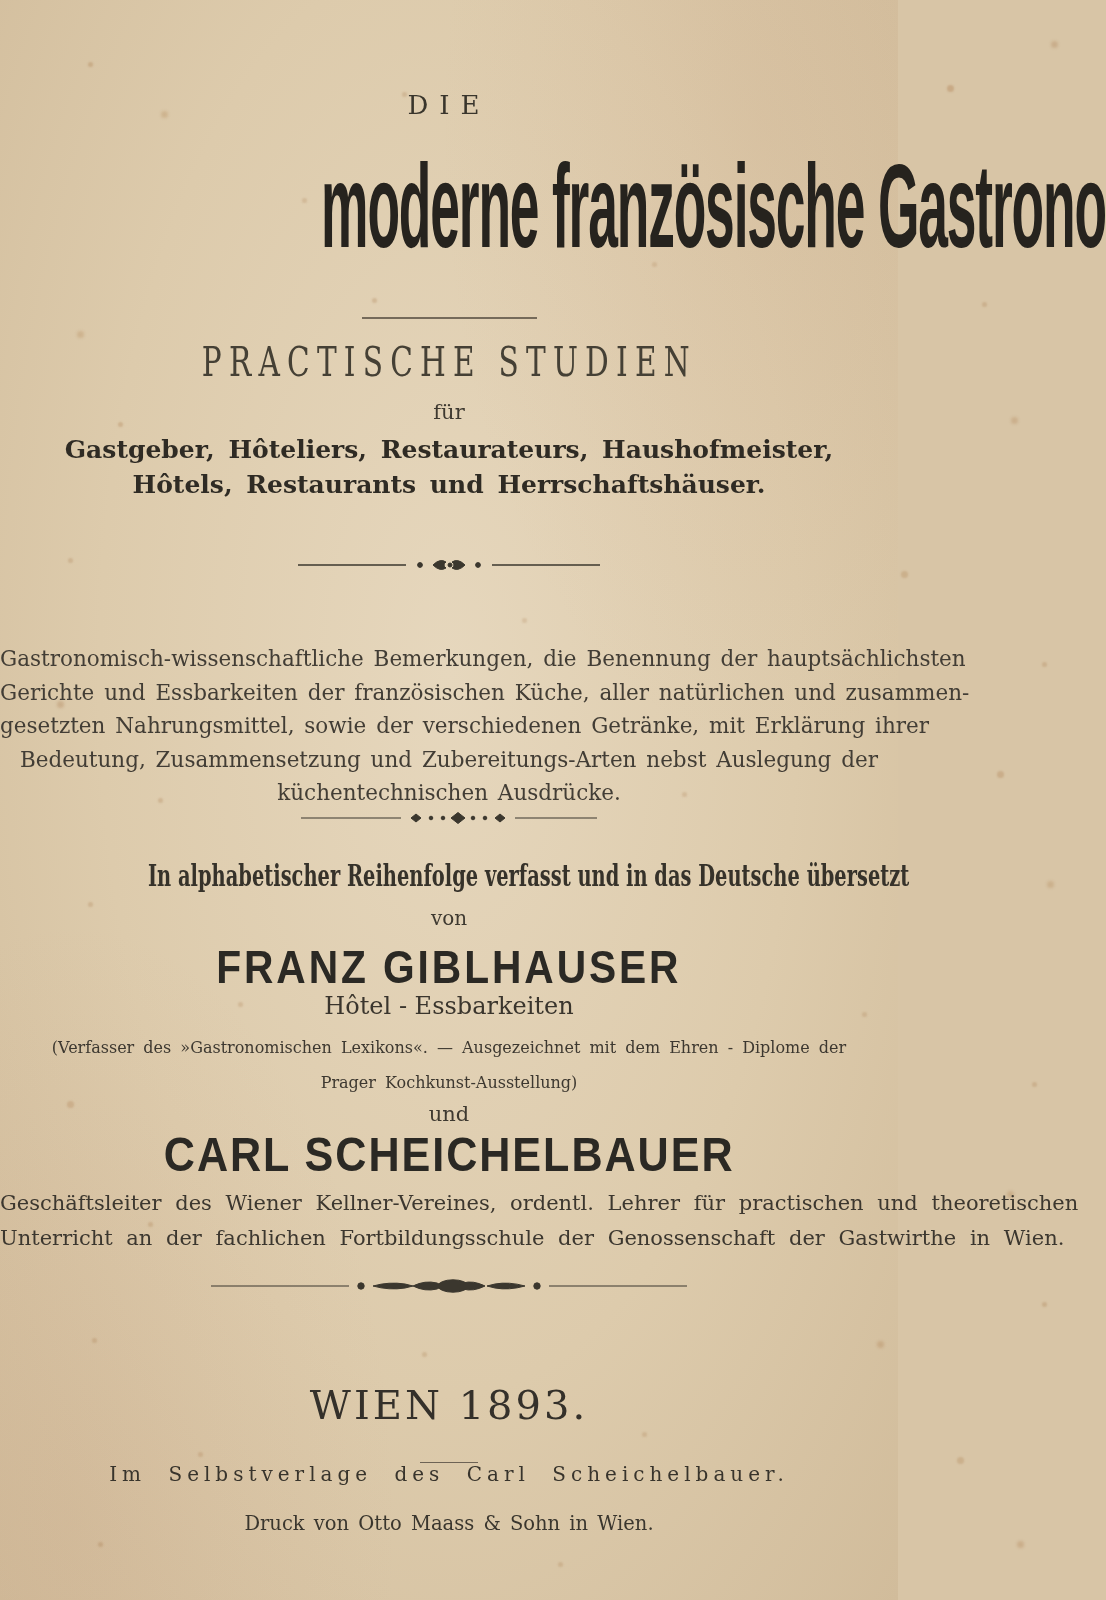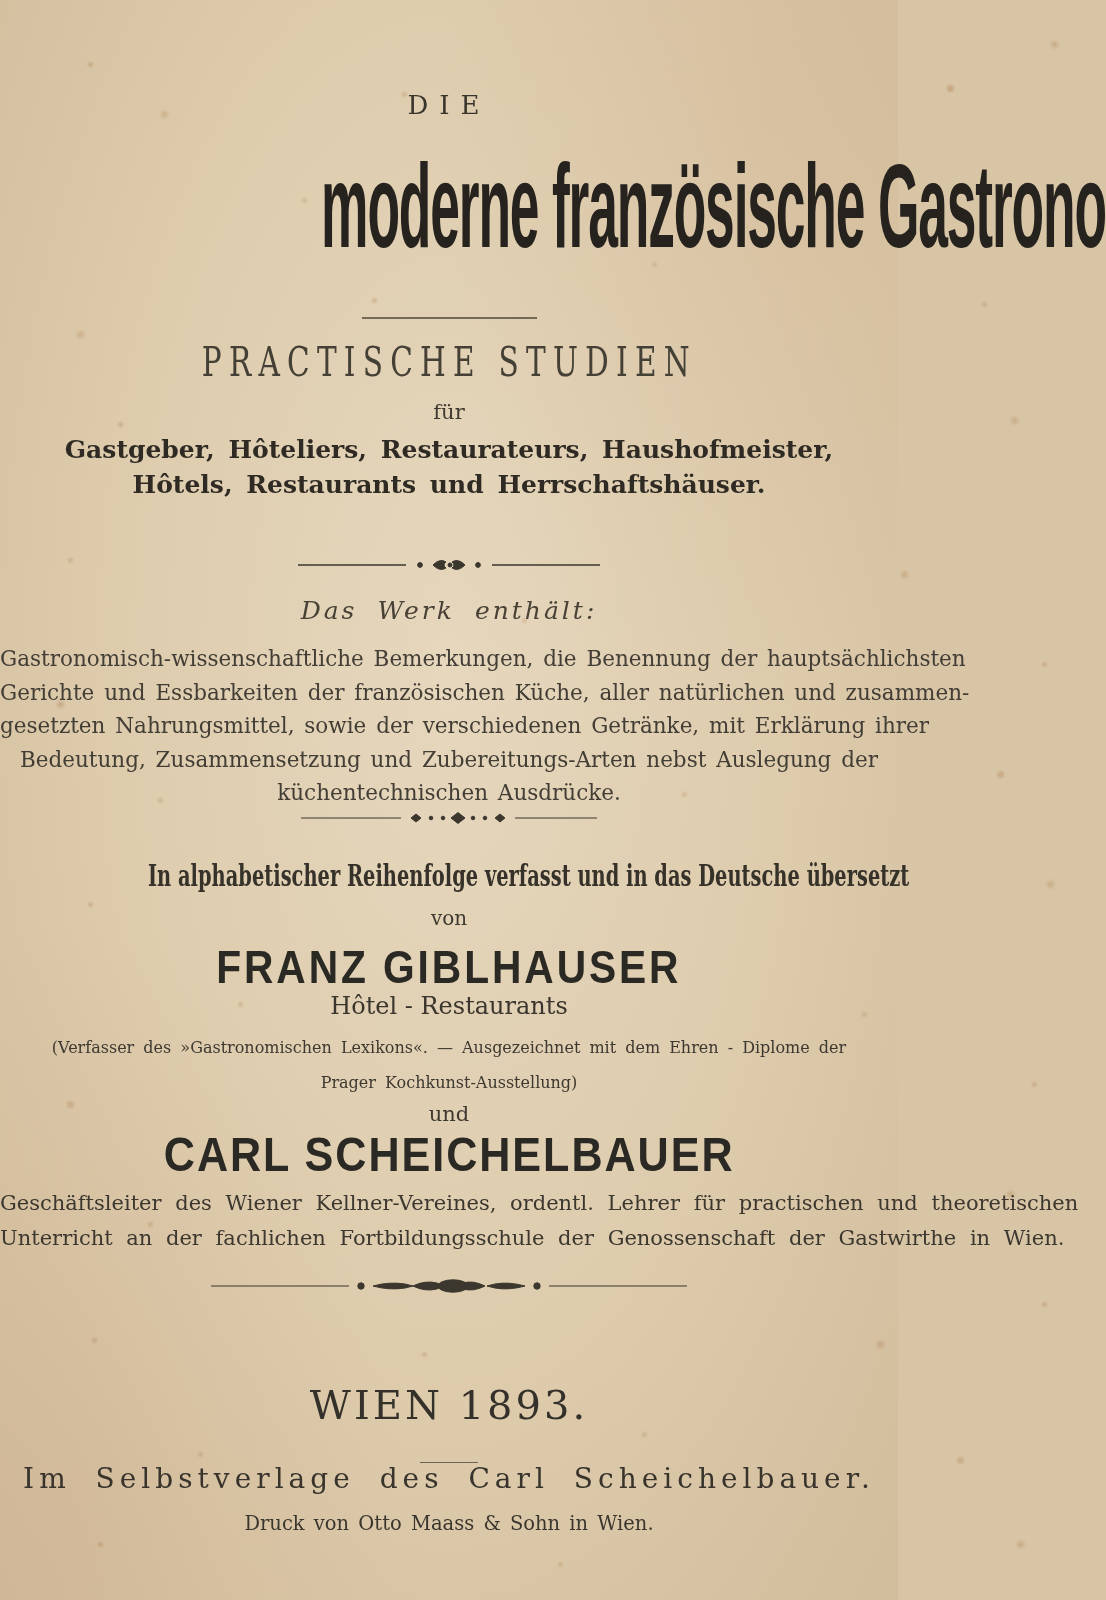--- a/index.html
+++ b/index.html
@@ -47,21 +47,21 @@
   .author1-role{top:992px;font-size:24px;color:#3a352d;}
   .cred1{top:1030px;font-size:16px;line-height:35px;color:#3d3830;word-spacing:4px;}
   .und{top:1102px;font-size:21px;color:#3e3930;}
   .author2-name{top:1128px;}
   .author2-name .stretch{font-family:"Liberation Sans",sans-serif;font-weight:bold;font-size:44px;letter-spacing:2px;color:#2b2924;transform:scale(0.98,1.08);}
   .cred2{top:1186px;font-size:21px;line-height:35px;color:#3c372f;word-spacing:7px;}
   .orn-c{top:1276px;}
   .wien{top:1382px;font-size:40px;letter-spacing:3px;color:#34302a;}
   .rule2{top:1448px;}
   .rule2 .bar{display:inline-block;width:58px;height:1px;background:#6d6355;}
-  .publisher{top:1462px;font-size:28px;letter-spacing:5px;word-spacing:11px;color:#38342c;}
+  .publisher{top:1462px;font-size:20px;letter-spacing:5px;word-spacing:11px;color:#38342c;}
   .printer{top:1512px;font-size:19.5px;word-spacing:3px;color:#3a362e;}
 
   svg .ink{fill:#3b372e;stroke:#3b372e;}
 
   
   .fox{position:absolute;top:0;left:0;width:5px;height:5px;border-radius:50%;background:transparent;pointer-events:none;
     box-shadow:
       88px 62px 2px 0 rgba(155,98,48,.25), 162px 112px 3px 1px rgba(160,104,52,.22),
       402px 92px 2px 0 rgba(150,95,45,.20), 948px 86px 2px 1px rgba(160,100,50,.28),
       1052px 42px 3px 1px rgba(150,92,44,.22), 302px 198px 2px 0 rgba(150,95,45,.18),
@@ -114,21 +114,20 @@
       <line class="ink" x1="4" y1="9" x2="112" y2="9" stroke-width="1.3"></line>
       <circle class="ink" cx="126" cy="9" r="2.4"></circle>
       <path class="ink" d="M139 9 Q146 2 152 6 Q148 9 152 12 Q146 16 139 9 Z"></path>
       <circle class="ink" cx="156" cy="9" r="2"></circle>
       <path class="ink" d="M171 9 Q164 2 158 6 Q162 9 158 12 Q164 16 171 9 Z"></path>
       <circle class="ink" cx="184" cy="9" r="2.4"></circle>
       <line class="ink" x1="198" y1="9" x2="306" y2="9" stroke-width="1.3"></line>
     </svg>
   </div>
 
-  <div class="block werk">Das Werk enthält:</div>
 
   <div class="block desc">
     <div>Gastronomisch-wissenschaftliche Bemerkungen, die Benennung der hauptsächlichsten</div>
     <div>Gerichte und Essbarkeiten der französischen Küche, aller natürlichen und zusammen-</div>
     <div>gesetzten Nahrungsmittel, sowie der verschiedenen Getränke, mit Erklärung ihrer</div>
     <div>Bedeutung, Zusammensetzung und Zubereitungs-Arten nebst Auslegung der</div>
     <div>küchentechnischen Ausdrücke.</div>
   </div>
 
   <div class="block orn-b">
@@ -148,21 +147,21 @@
   <div class="block byline">
     <span class="stretch">In alphabetischer Reihenfolge verfasst und in das Deutsche übersetzt</span>
   </div>
 
   <div class="block von">von</div>
 
   <div class="block author1-name">
     <span class="stretch">FRANZ GIBLHAUSER</span>
   </div>
 
-  <div class="block author1-role">Hôtel - Restaurants</div>
+  <div class="block author1-role">Hôtel - Essbarkeiten</div>
 
   <div class="block cred1">
     <div>(Verfasser des »Gastronomischen Lexikons«. — Ausgezeichnet mit dem Ehren - Diplome der</div>
     <div>Prager Kochkunst-Ausstellung)</div>
   </div>
 
   <div class="block und">und</div>
 
   <div class="block author2-name">
     <span class="stretch">CARL SCHEICHELBAUER</span>

